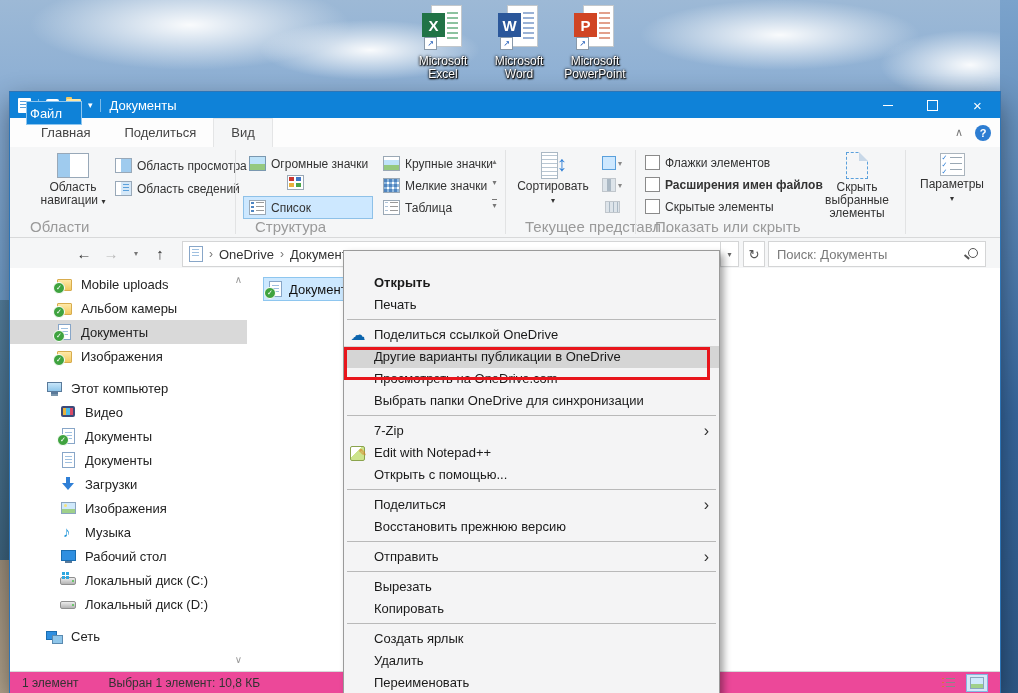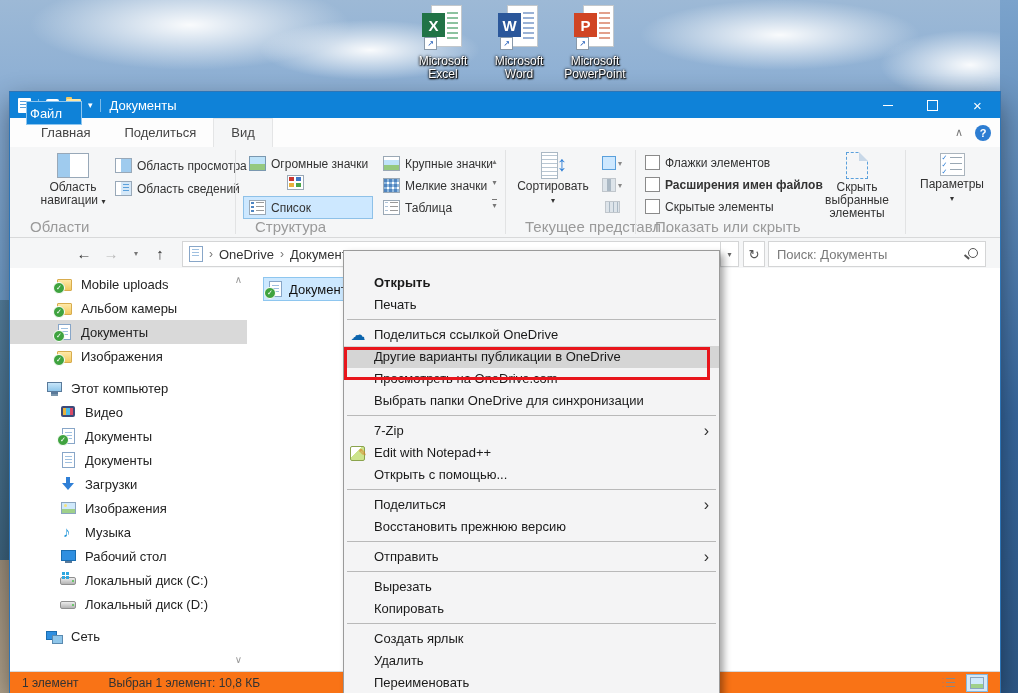--- a/index.html
+++ b/index.html
@@ -169,21 +169,21 @@
   .winflag{position:absolute;left:2px;top:0;width:3px;height:3px;background:#2fa8e0;
     box-shadow:4px 0 0 #2fa8e0,0 4px 0 #2fa8e0,4px 4px 0 #2fa8e0;}
   .net::before{content:"";position:absolute;left:0;top:3px;width:9px;height:7px;background:#2f8fe0;border:1px solid #1a6db0;}
   .net::after{content:"";position:absolute;left:6px;top:7px;width:9px;height:7px;background:#8fc6ea;border:1px solid #5a8ab0;}
 
   .files{flex:1;position:relative;}
   .file{position:absolute;left:16px;top:9px;width:92px;height:22px;background:#cce8ff;border:1px solid #8ec6ef;
     display:flex;align-items:center;gap:5px;padding-left:3px;font-size:13px;color:#111;overflow:hidden;white-space:nowrap;}
 
   
-  .status{height:21px;background:#f97316;border-top:1px solid #d8d9da;display:flex;align-items:center;
+  .status{height:21px;background:#ec4899;border-top:1px solid #d8d9da;display:flex;align-items:center;
     font-size:12px;color:#333;padding:0 12px;gap:30px;flex:none;}
   .sv{margin-left:auto;display:flex;gap:6px;}
   .svb{width:20px;height:16px;border:1px solid transparent;position:relative;}
   .svb.on{background:#d4e8f8;border-color:#84b8e0;}
   .sv-list::after{content:"";position:absolute;left:3px;top:3px;width:13px;height:10px;
     background:repeating-linear-gradient(to bottom,#888 0 1px,transparent 1px 4px) 4px 0/9px 100% no-repeat,
     repeating-linear-gradient(to bottom,#d8733c 0 1px,transparent 1px 4px) 0 0/2px 100% no-repeat;}
   .sv-thumb::after{content:"";position:absolute;left:3px;top:2px;width:12px;height:10px;border:1px solid #8aa5bf;
     background:linear-gradient(#cfe9fb 0 60%,#9fd08a 60%);}
 

